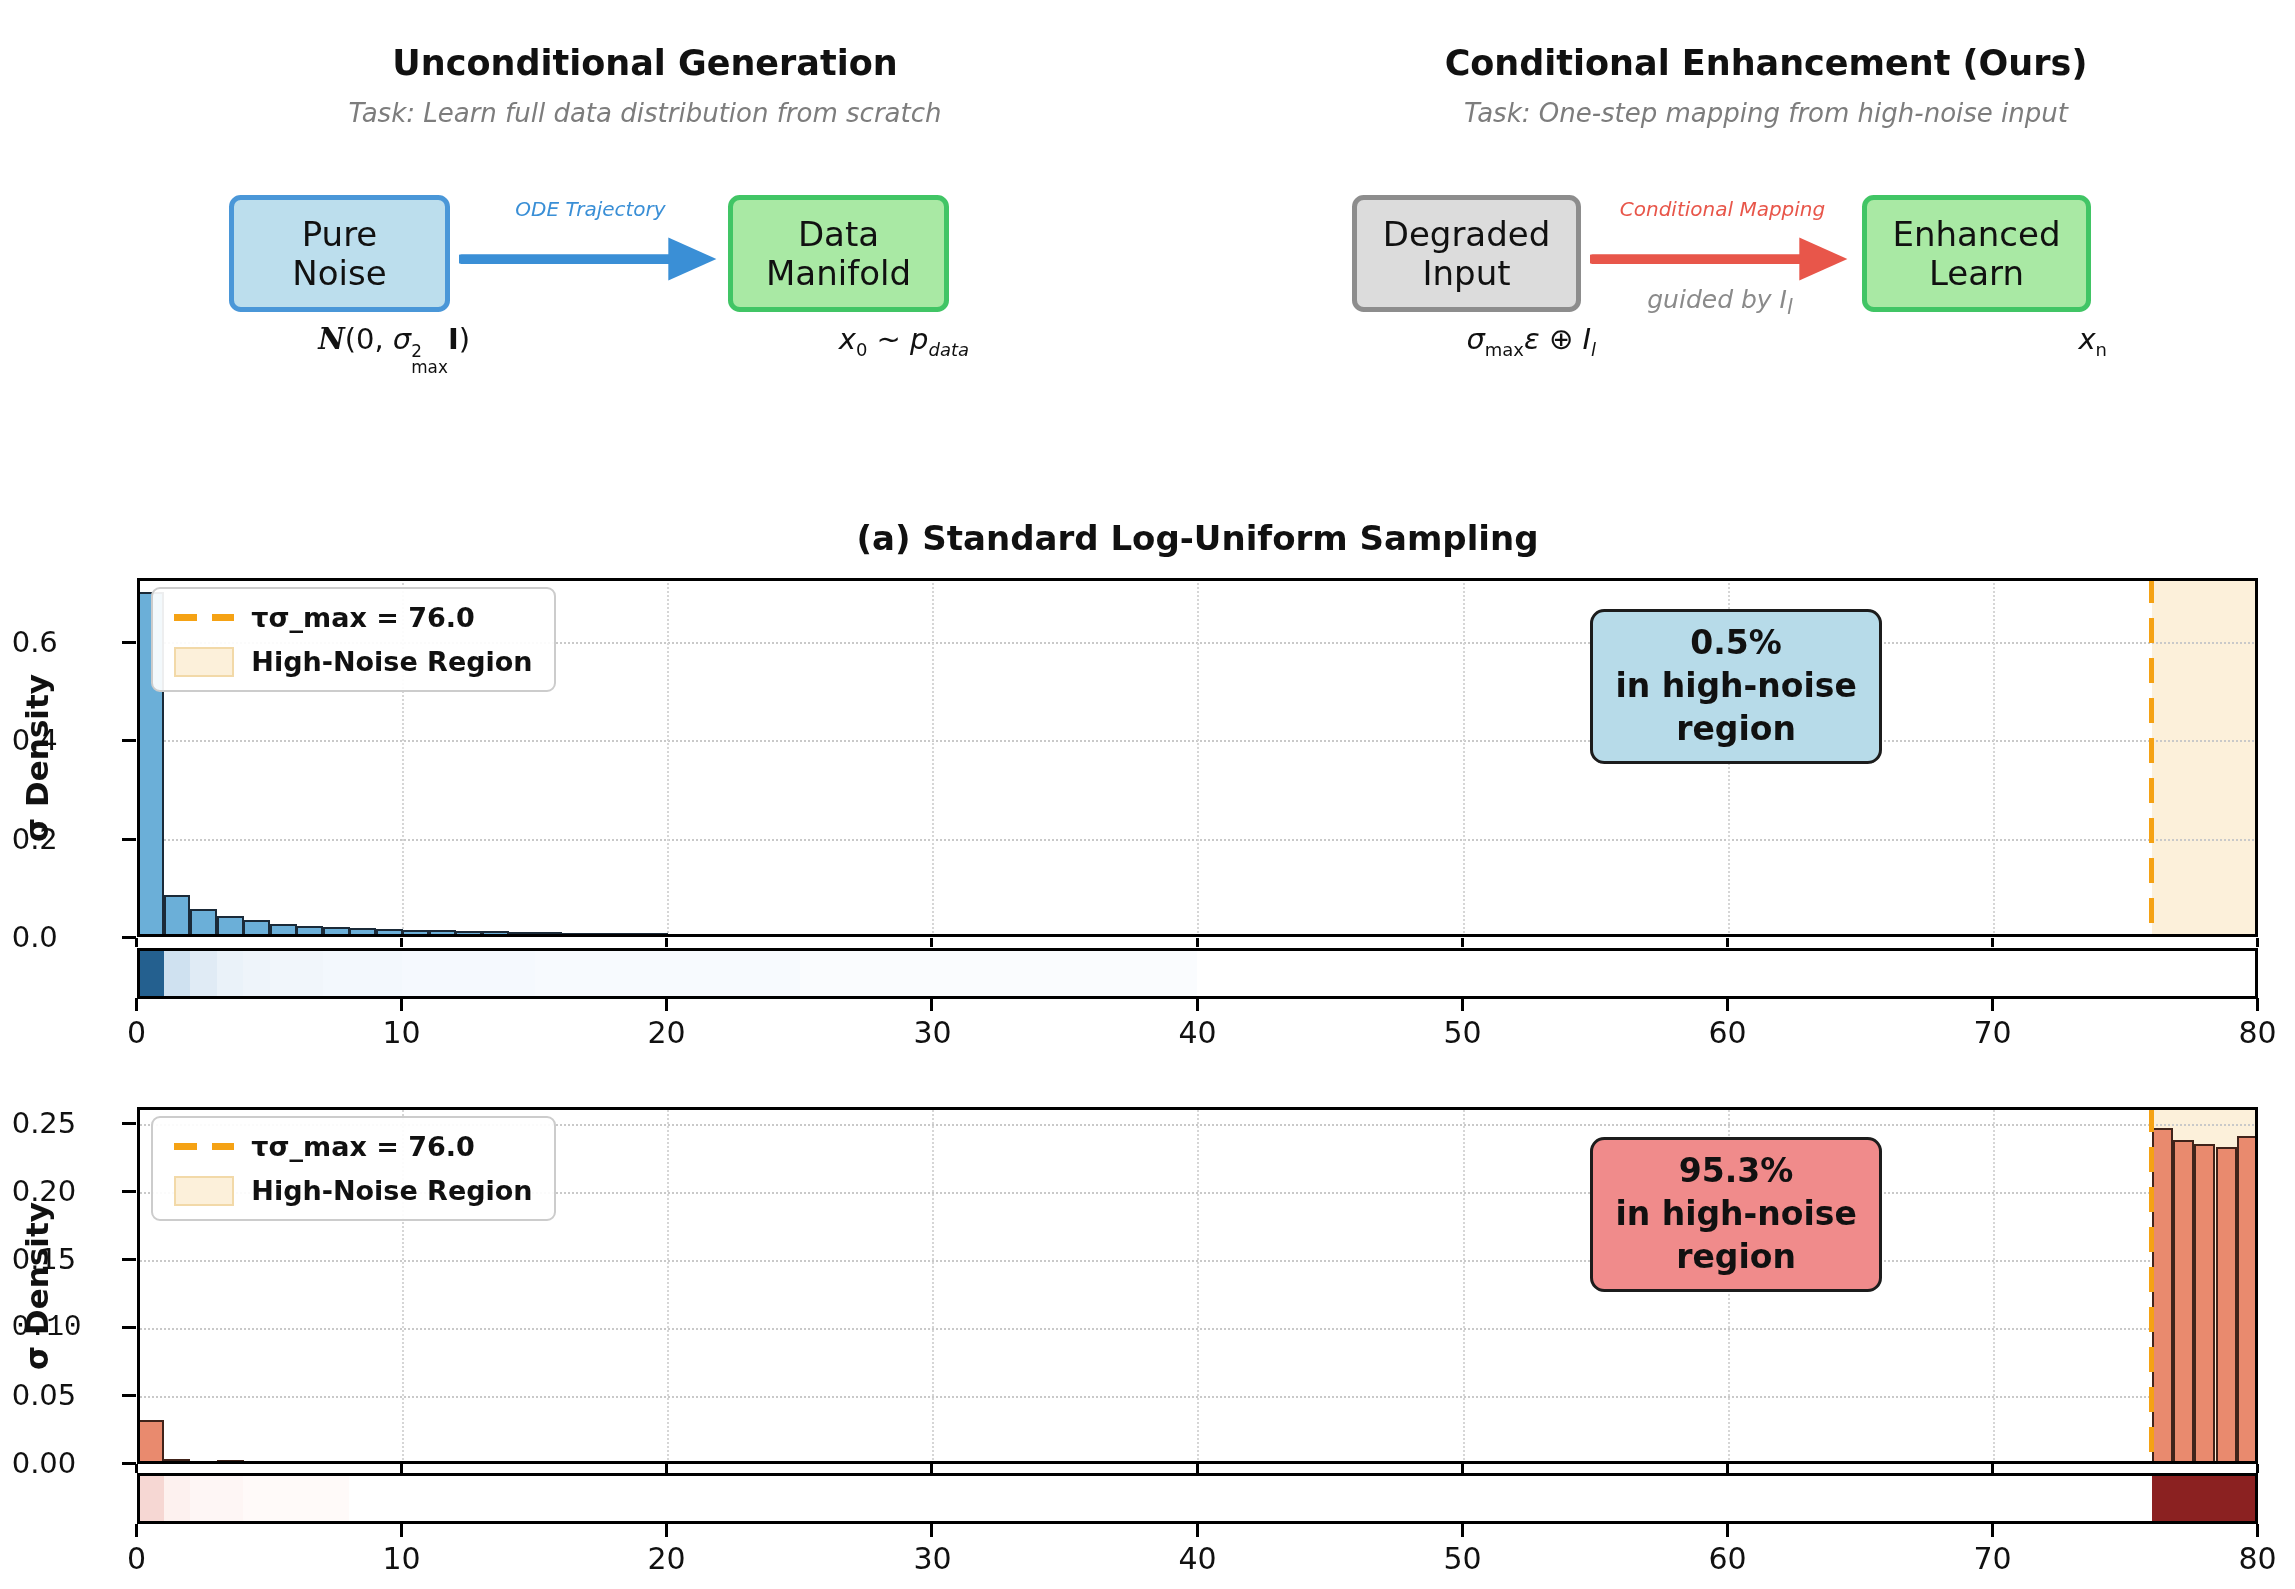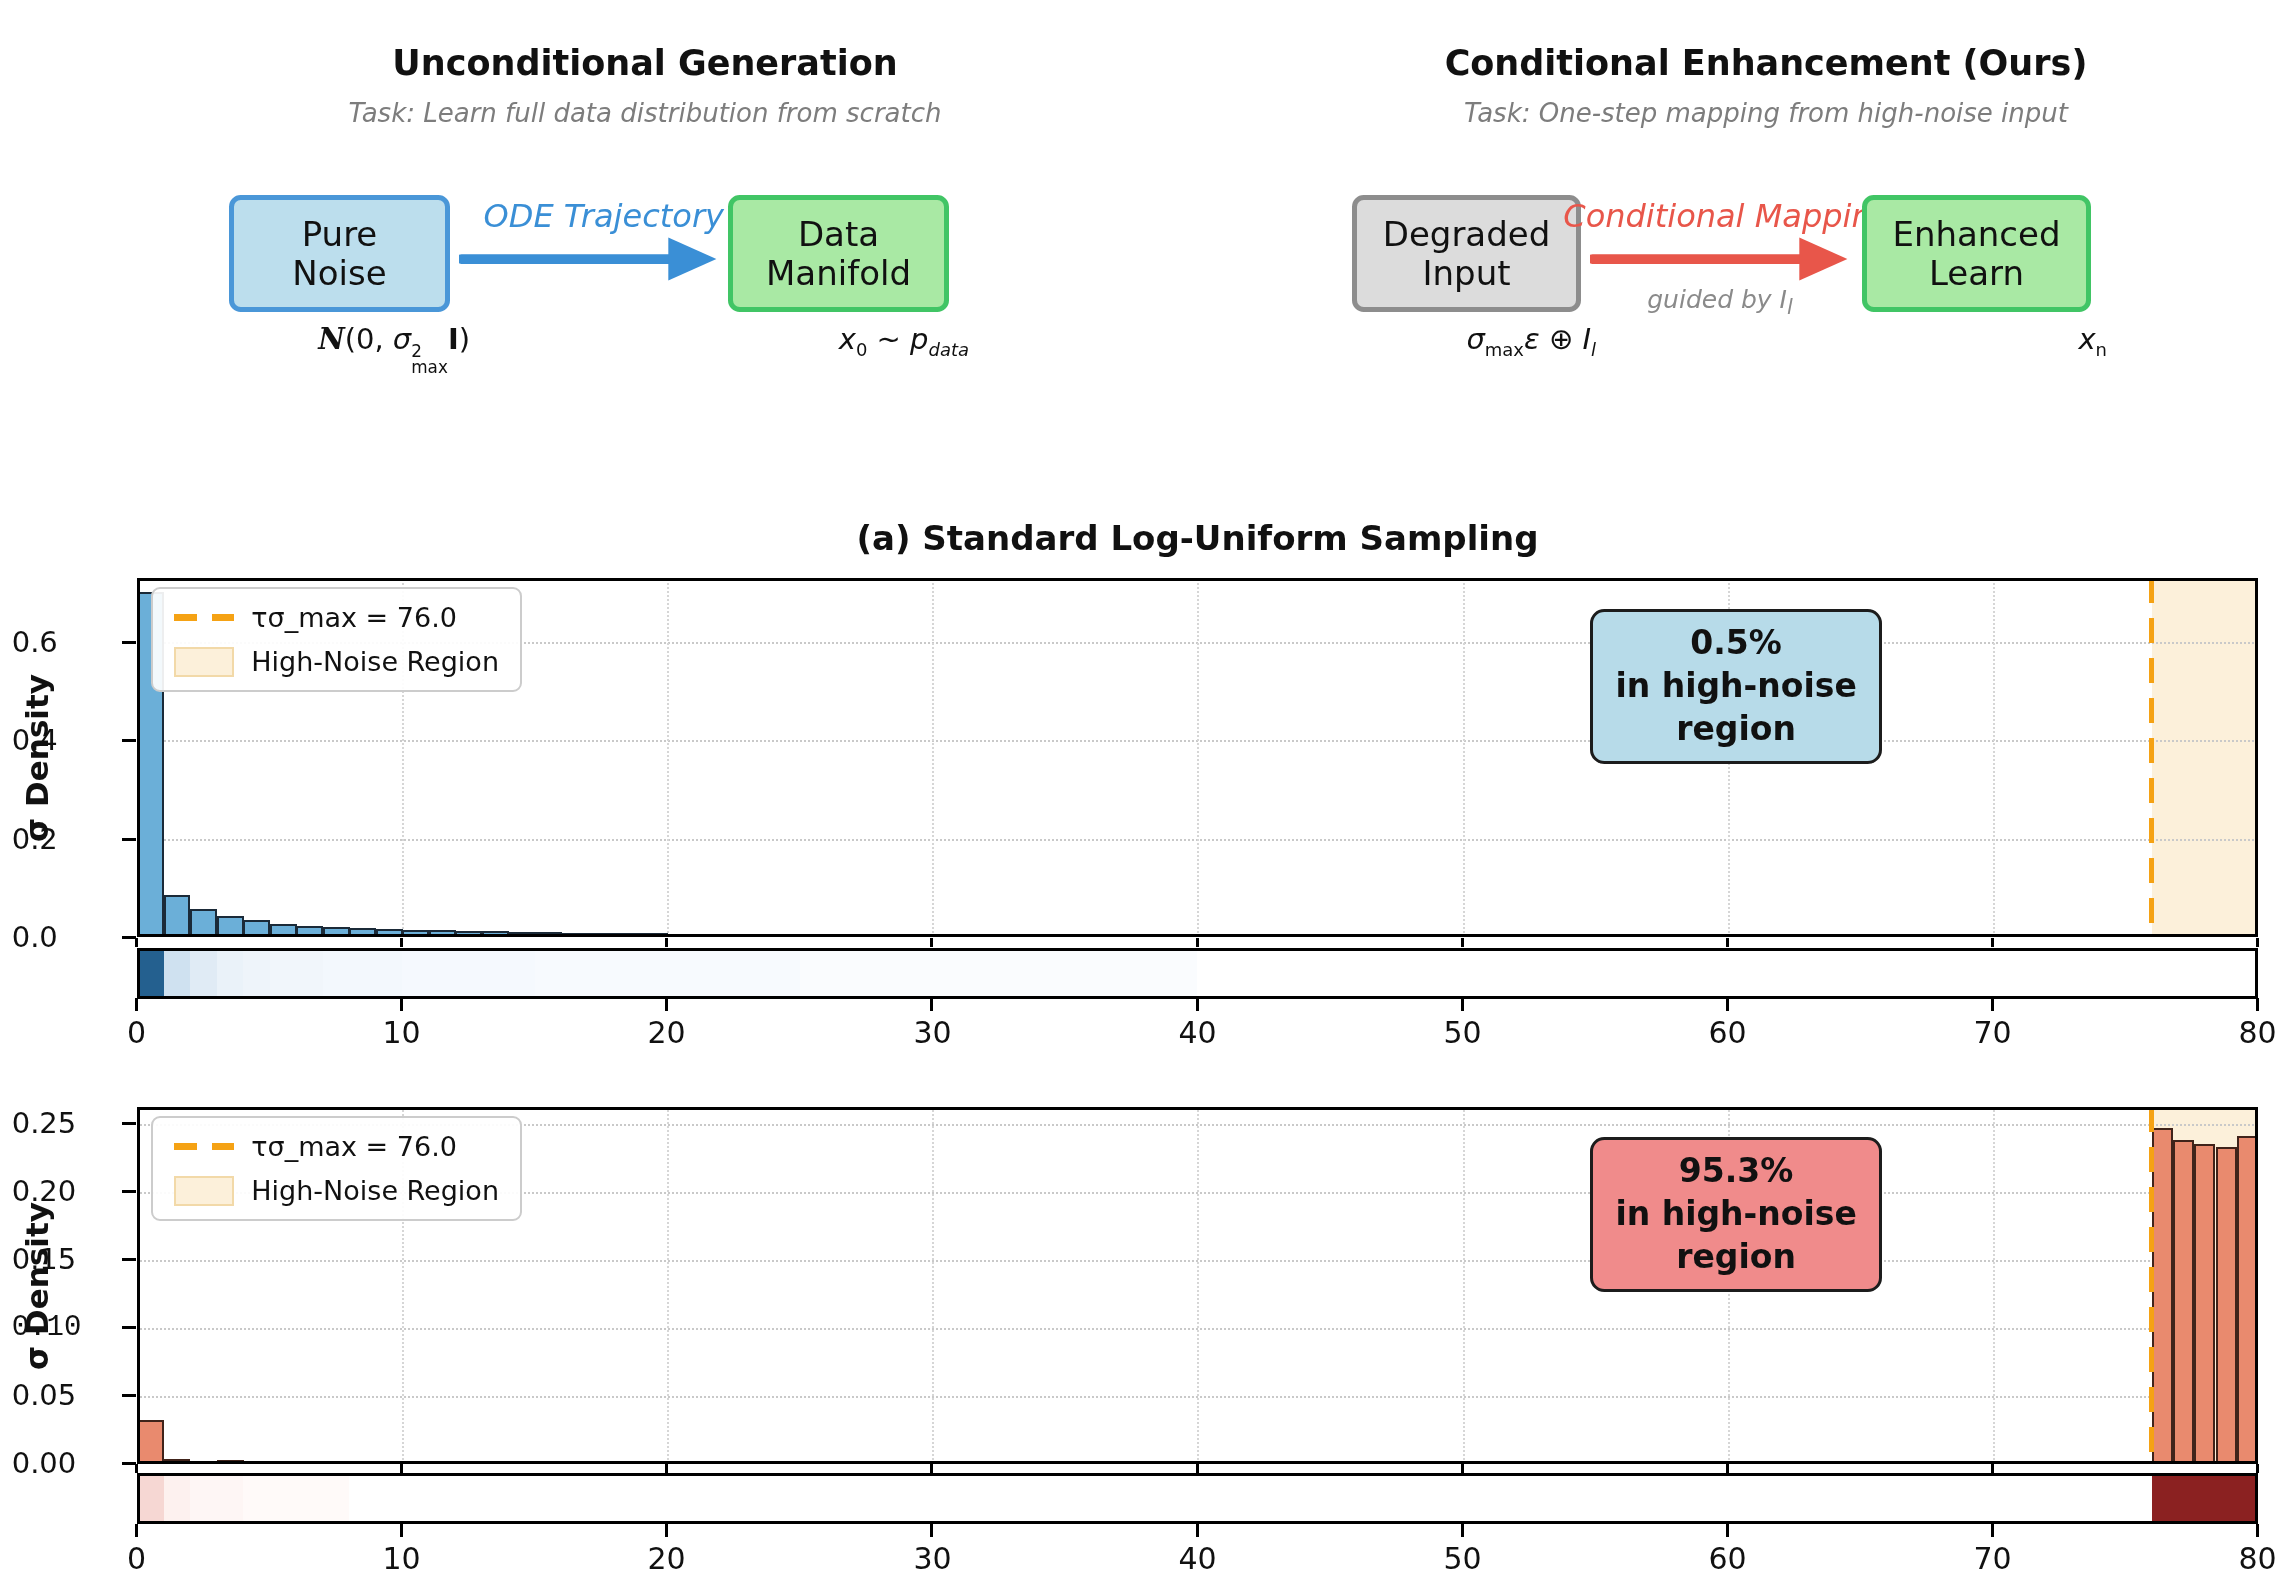--- a/index.html
+++ b/index.html
@@ -8,21 +8,21 @@
 
   
   .dg-title{position:absolute;width:912px;text-align:center;font-size:35px;font-weight:bold;top:43px;}
   .dg-sub{position:absolute;width:912px;text-align:center;font-size:26px;font-style:italic;color:#7d7d7d;top:98px;}
   .dg-box{position:absolute;top:195px;height:117px;border-radius:11.7px;display:flex;align-items:center;justify-content:center;
           text-align:center;font-size:34px;font-weight:normal;line-height:1.12;box-sizing:border-box;}
   .box-blue{background:#bcdeed;border:5.2px solid #4a97d8;}
   .box-green{background:#a9e9a4;border:5.2px solid #41c565;}
   .box-gray{background:#dcdcdc;border:5.2px solid #8d8d8d;}
   .arrow-svg{position:absolute;top:223px;height:72px;}
-  .arrow-label{position:absolute;top:197px;text-align:right;font-size:32px;font-style:italic;}
+  .arrow-label{position:absolute;top:197px;text-align:center;font-size:20px;font-style:italic;}
   .lbl-blue{color:#3a8fd6;}
   .lbl-red{color:#e8564a;}
   .arrow-sublabel{position:absolute;top:285px;text-align:center;font-size:25px;font-style:italic;color:#8a8a8a;}
   .math{position:absolute;top:322px;width:260px;text-align:right;font-size:29px;}
   .math i{font-style:italic;}
   .mathcal{font-family:"DejaVu Serif", serif;font-style:italic;font-weight:bold;}
   .math sub{font-size:0.62em;}
   .ss{display:inline-flex;flex-direction:column;align-items:flex-start;vertical-align:-0.45em;font-size:0.58em;line-height:1.0;}
 
   
@@ -30,21 +30,21 @@
   .t-a{top:518px;} .t-b{top:1047px;}
   .plot{position:absolute;left:137px;width:2121px;background:#ffffff;overflow:hidden;}
   #plot-a{top:578px;height:359px;} #plot-b{top:1107px;height:357px;}
   .spines{position:absolute;inset:0;border:3.9px solid #000;z-index:8;pointer-events:none;}
   .hn-region{position:absolute;top:0;bottom:0;z-index:1;}
   .hgrid{position:absolute;left:0;right:0;height:0;border-top:2px dotted #c9c9c9;z-index:2;}
   .vgrid{position:absolute;top:0;bottom:0;width:0;border-left:2px dotted #d6d6d6;z-index:2;}
   .bar{position:absolute;bottom:0;box-sizing:border-box;z-index:3;}
   .thline{position:absolute;top:0;bottom:0;width:5.2px;z-index:5;}
   .legend{position:absolute;left:14.3px;top:9px;z-index:9;background:rgba(255,255,255,0.92);
-          border:2px solid #cccccc;border-radius:9px;padding:13px 21px;display:flex;flex-direction:column;gap:13px;}
+          border:2px solid #cccccc;border-radius:9px;padding:13px 21px;display:flex;flex-direction:column;gap:13px;font-weight:bold;}
   .lrow{display:flex;align-items:center;gap:17px;}
   .ldash{width:60px;height:6.5px;}
   .lpatch{width:60px;height:30px;border:2px solid #f2d9a8;box-sizing:border-box;}
   .ltext{font-size:27px;color:#111;}
   .ann{position:absolute;left:1453px;width:281px;z-index:9;border:3.3px solid #1c1c1c;border-radius:14.3px;
        text-align:center;font-size:33px;font-weight:bold;line-height:1.3;padding:10.4px 2.6px;}
   #ann-a{top:31px;} #ann-b{top:30px;}
   .ylabel{position:absolute;left:9px;width:56px;display:flex;align-items:center;justify-content:center;}
   .yl-a{top:578px;height:359px;} .yl-b{top:1107px;height:357px;}
   .ylabel span{writing-mode:vertical-rl;transform:rotate(180deg);font-size:31px;font-weight:bold;}

